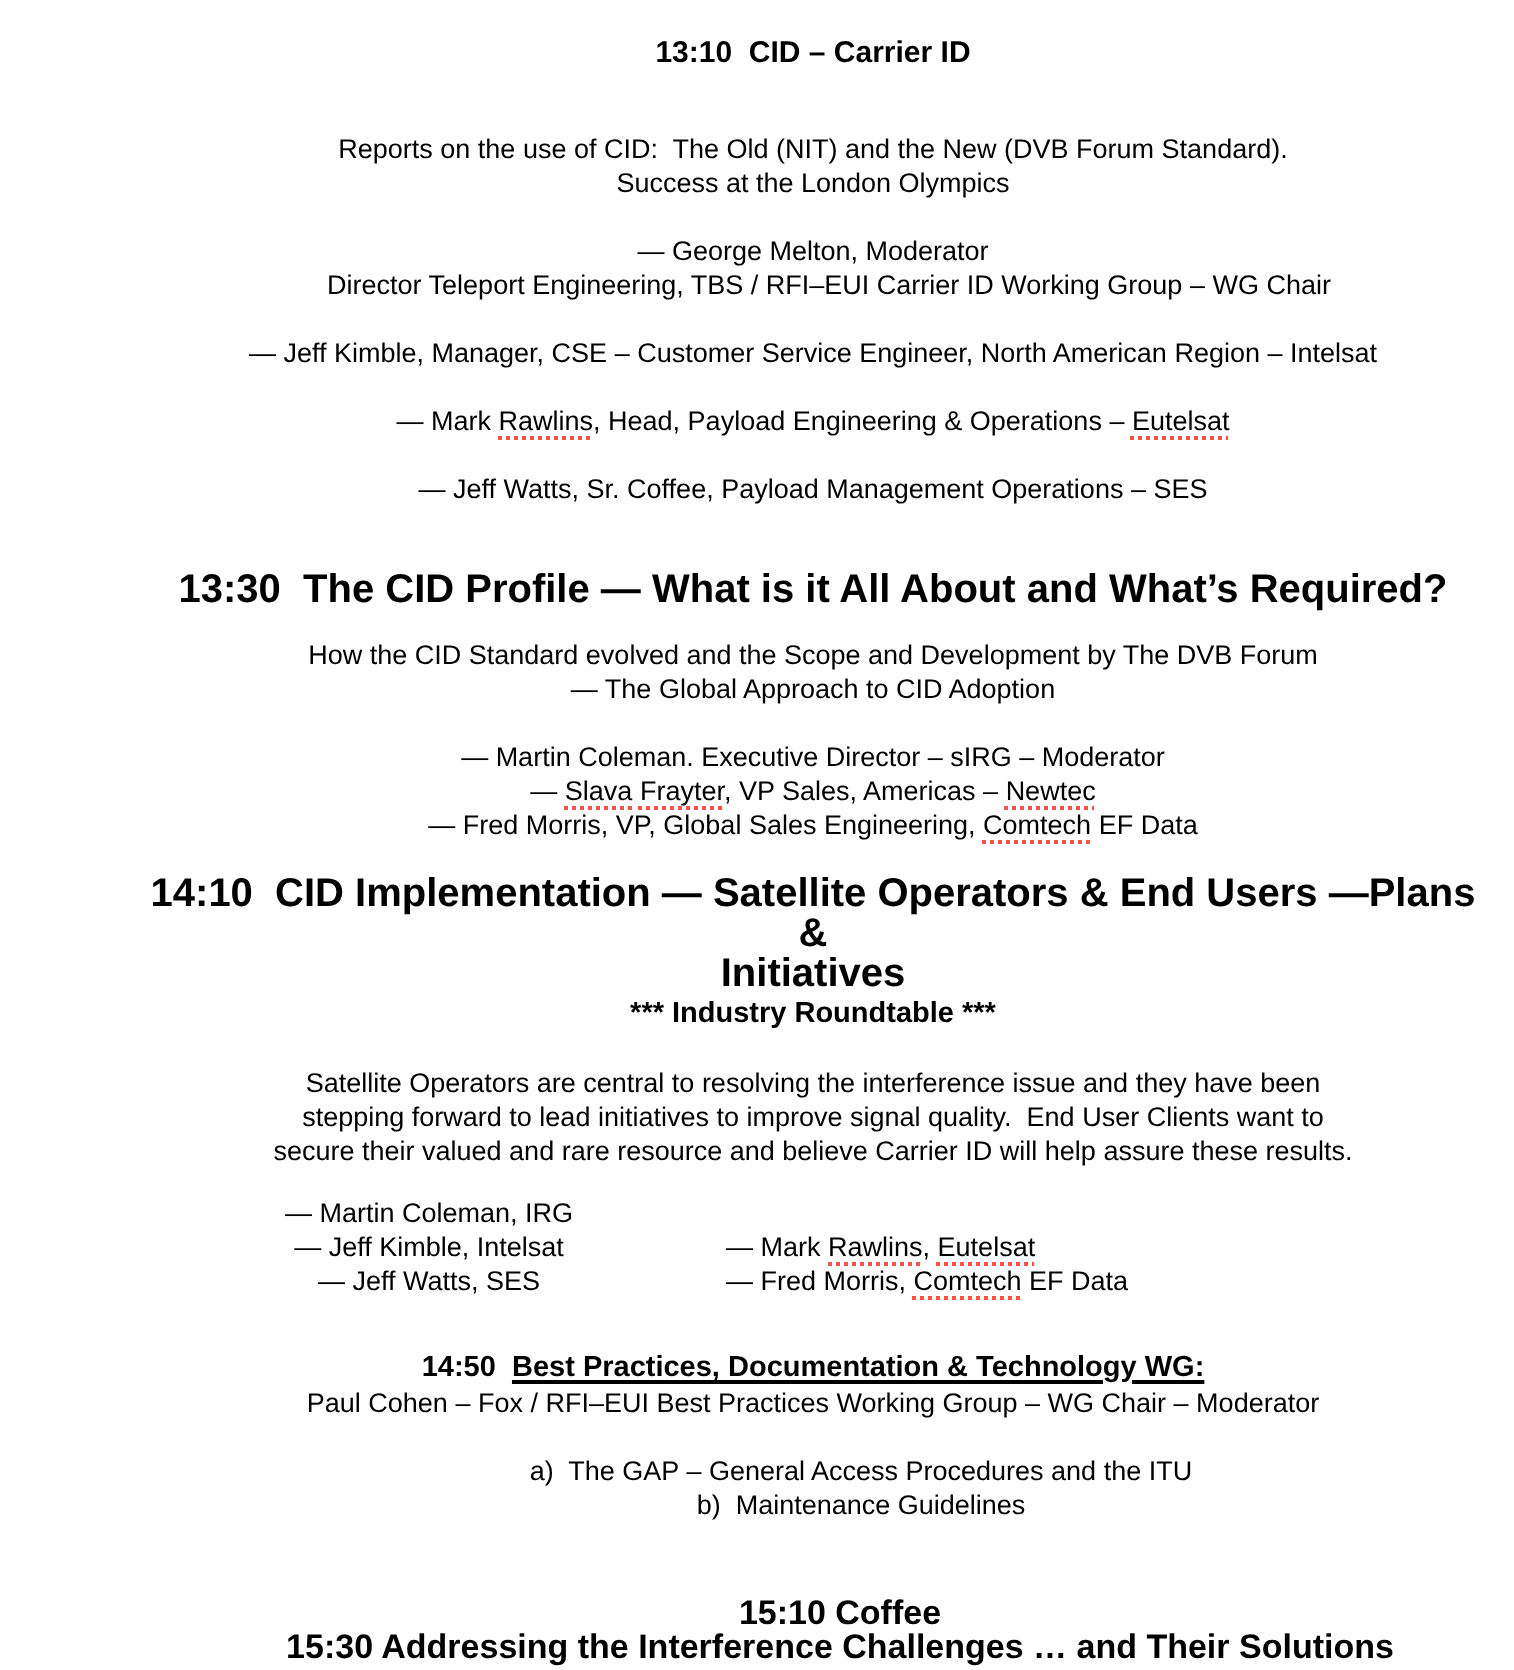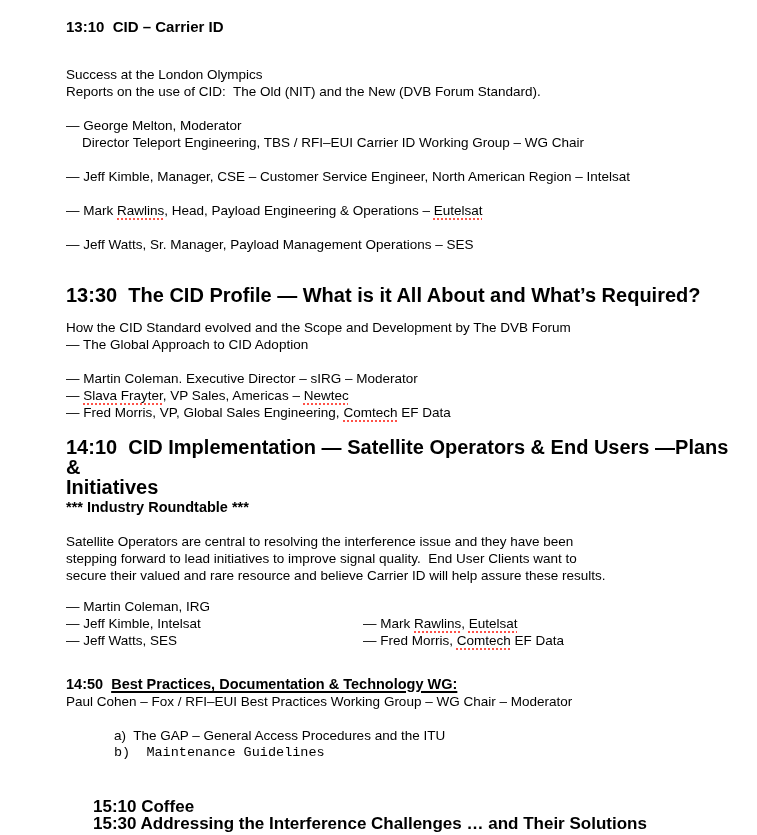--- a/index.html
+++ b/index.html
@@ -10,20 +10,21 @@
   .page {
     position: relative;
     width: 757px;
     height: 835px;
     box-sizing: border-box;
     padding: 17px 10px 0 66px;
     background: #ffffff;
     color: #000000;
     overflow: hidden;
     font-family: "Liberation Sans", "DejaVu Sans", sans-serif;
+    text-align: center;
   }
   .b-h1 {
     font-size: 15px;
     line-height: 20px;
     font-weight: 700;
     white-space: pre-wrap;
   }
   .b-h2 {
     font-size: 20px;
     line-height: 20px;
@@ -80,31 +81,31 @@
   }
   .gap { width: 100%; }
 </style>
 </head>
 <body>
 
 <div class="page" style="background: rgb(255, 255, 255); color: rgb(0, 0, 0);">
   <div id="doc">
       <div class="b-h1"><span>13:10  CID – Carrier ID</span></div>
       <div class="gap" style="height: 29px;"></div>
+      <div class="b-line"><span>Reports on the use of CID:  The Old (NIT) and the New (DVB Forum Standard).</span></div>
       <div class="b-line"><span>Success at the London Olympics</span></div>
-      <div class="b-line"><span>Reports on the use of CID:  The Old (NIT) and the New (DVB Forum Standard).</span></div>
       <div class="gap" style="height: 17px;"></div>
       <div class="b-line"><span>— George Melton, Moderator</span></div>
       <div class="b-line" style="margin-left: 16px;"><span>Director Teleport Engineering, TBS / RFI–EUI Carrier ID Working Group – WG Chair</span></div>
       <div class="gap" style="height: 17px;"></div>
       <div class="b-line"><span>— Jeff Kimble, Manager, CSE – Customer Service Engineer, North American Region – Intelsat</span></div>
       <div class="gap" style="height: 17px;"></div>
       <div class="b-line"><span>— Mark </span><span class="sq">Rawlins</span><span>, Head, Payload Engineering &amp; Operations – </span><span class="sq">Eutelsat</span></div>
       <div class="gap" style="height: 17px;"></div>
-      <div class="b-line"><span>— Jeff Watts, Sr. Manager, Payload Management Operations – SES</span></div>
+      <div class="b-line"><span>— Jeff Watts, Sr. Coffee, Payload Management Operations – SES</span></div>
       <div class="gap" style="height: 32px;"></div>
       <div class="b-h2"><span>13:30  The CID Profile — What is it All About and What’s Required?</span></div>
       <div class="gap" style="height: 14px;"></div>
       <div class="b-line"><span>How the CID Standard evolved and the Scope and Development by The DVB Forum</span></div>
       <div class="b-line"><span>— The Global Approach to CID Adoption</span></div>
       <div class="gap" style="height: 17px;"></div>
       <div class="b-line"><span>— Martin Coleman. Executive Director – sIRG – Moderator</span></div>
       <div class="b-line"><span>— </span><span class="sq">Slava</span><span> </span><span class="sq">Frayter</span><span>, VP Sales, Americas – </span><span class="sq">Newtec</span></div>
       <div class="b-line"><span>— Fred Morris, VP, Global Sales Engineering, </span><span class="sq">Comtech</span><span> EF Data</span></div>
       <div class="gap" style="height: 16px;"></div>
@@ -127,18 +128,18 @@
         <div class="cols-row">
           <div class="cols-left"><span>— Jeff Watts, SES</span></div>
           <div class="cols-right"><span>— Fred Morris, </span><span class="sq">Comtech</span><span> EF Data</span></div>
         </div>
       </div>
       <div class="gap" style="height: 27px;"></div>
       <div class="b-h3"><span>14:50  </span><span class="u">Best Practices, Documentation &amp; Technology WG:</span></div>
       <div class="b-line"><span>Paul Cohen – Fox / RFI–EUI Best Practices Working Group – WG Chair – Moderator</span></div>
       <div class="gap" style="height: 17px;"></div>
       <div class="b-line" style="margin-left: 48px;"><span>a)  The GAP – General Access Procedures and the ITU</span></div>
-      <div class="b-line" style="margin-left: 48px; font-family: Liberation Mono, monospace;"><span>b)  Maintenance Guidelines</span></div>
+      <div class="b-line" style="margin-left: 48px;"><span>b)  Maintenance Guidelines</span></div>
       <div class="gap" style="height: 37px;"></div>
       <div class="b-hb"><span>15:10 Coffee</span></div>
       <div class="b-hb"><span>15:30 Addressing the Interference Challenges … and Their Solutions</span></div>
     </div>
 </div>
 
 </body></html>

